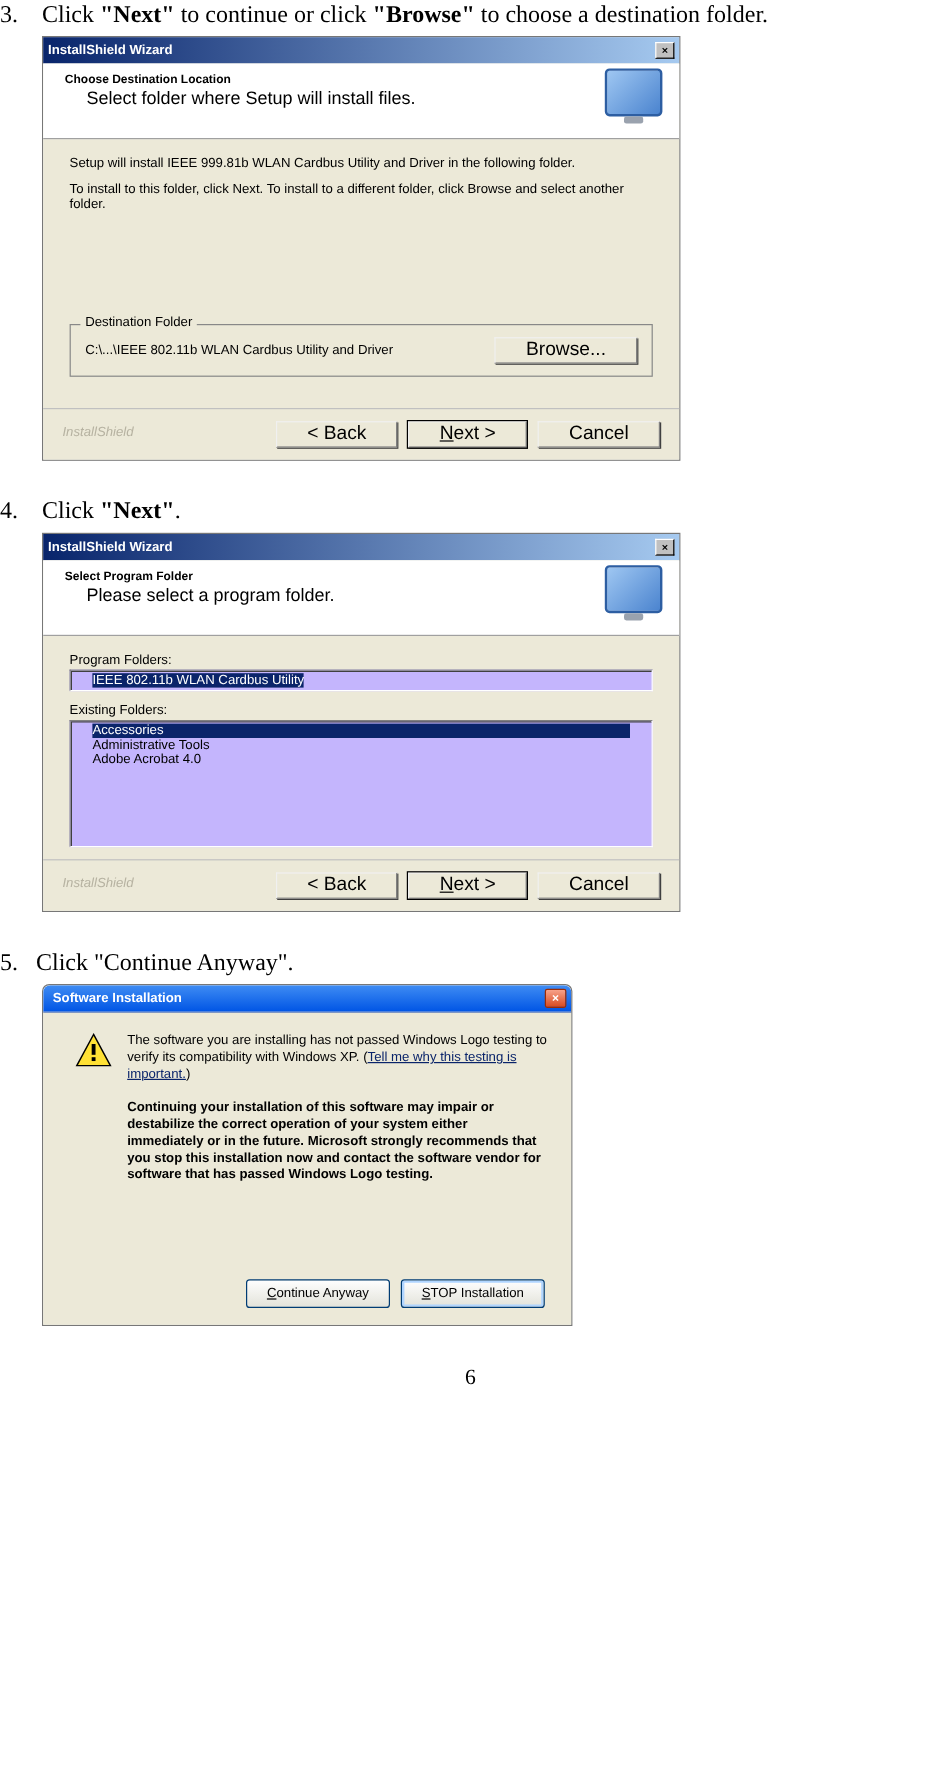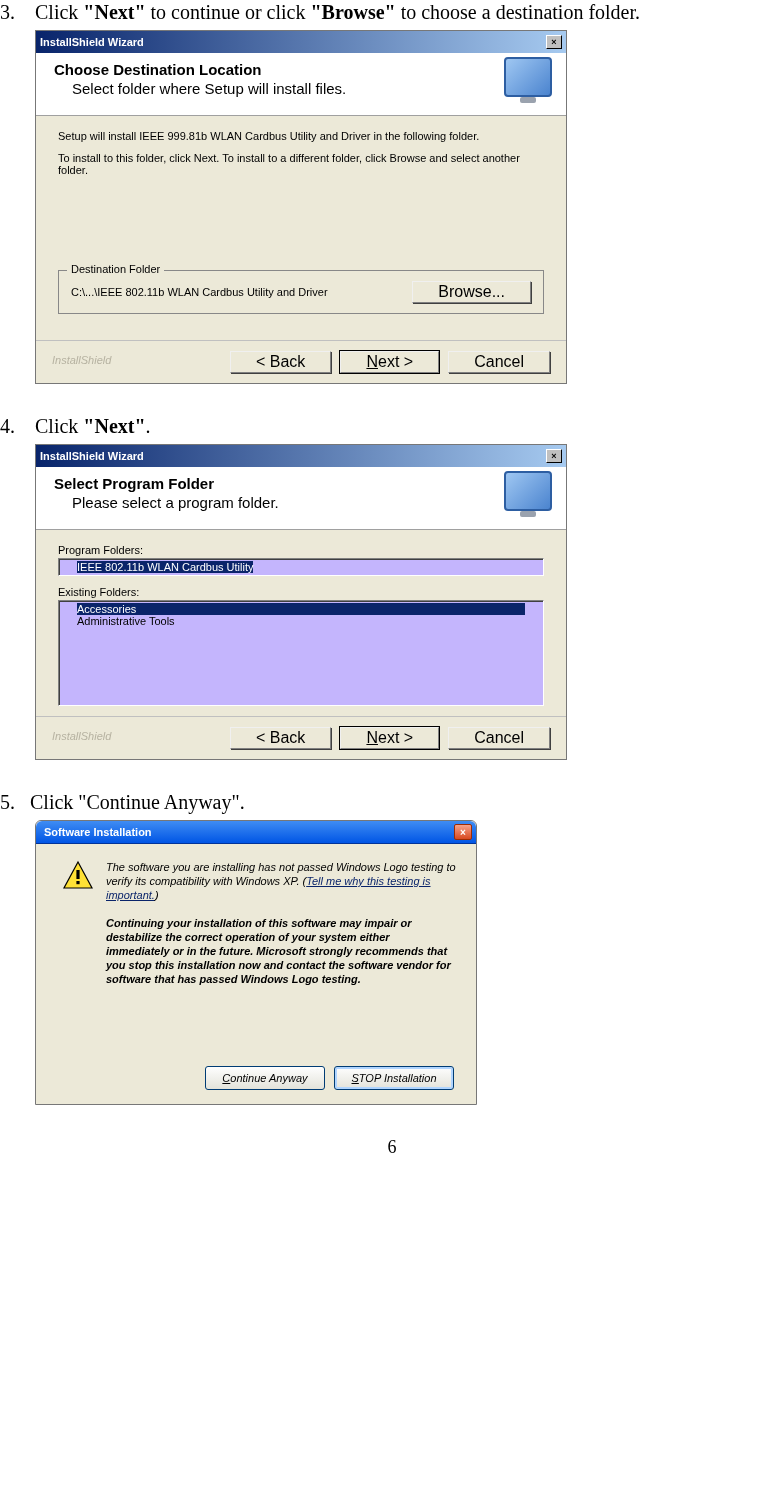--- a/index.html
+++ b/index.html
@@ -88,35 +88,34 @@
     border-top-color: #fff;
     border-left-color: #fff;
     margin-left: auto;
     box-sizing: border-box;
   }
   .win-body {
     background: #ece9d8;
     font-family: Tahoma, sans-serif;
     font-size: 11px;
     color: #000;
-    font-style: italic;
   }
   .win-body-classic {
     background: #ece9d8;
     font-family: Tahoma, sans-serif;
     font-size: 11px;
   }
   .wiz-header {
     background: #fff;
     padding: 8px 12px 10px 18px;
     border-bottom: 1px solid #a0a0a0;
     position: relative;
     min-height: 44px;
   }
-  .wiz-header .htitle { font-weight: bold; font-size: 15px; }
+  .wiz-header .htitle { font-weight: bold; font-size: 10px; }
   .wiz-header .hsub { font-size: 15px; margin-left: 18px; margin-top: 2px; }
   .wiz-header .hicon {
     position: absolute;
     right: 12px;
     top: 4px;
     width: 50px;
     height: 50px;
   }
   .monitor-icon {
     width: 44px;
@@ -308,20 +307,21 @@
         </div>
         <div class="wiz-content">
           <div style="margin-bottom:2px;"><span class="ul">P</span><span>rogram Folders:</span></div>
           <div class="sunken-input">
             <span class="selected">IEEE 802.11b WLAN Cardbus Utility</span>
           </div>
           <div style="margin:10px 0 2px 0;">Existing Folders:</div>
           <div class="sunken-input listbox">
             <div class="selected">Accessories</div>
             <div>Administrative Tools</div>
+            <div>Adobe Acrobat 4.0</div>
           </div>
         </div>
         <div class="wiz-footer">
           <span class="brand">InstallShield</span>
           <span class="win-btn"><span>&lt; Back</span></span>
           <span class="win-btn default"><span class="ul">N</span><span>ext &gt;</span></span>
           <span class="win-btn"><span>Cancel</span></span>
         </div>
       </div>
     </div>

